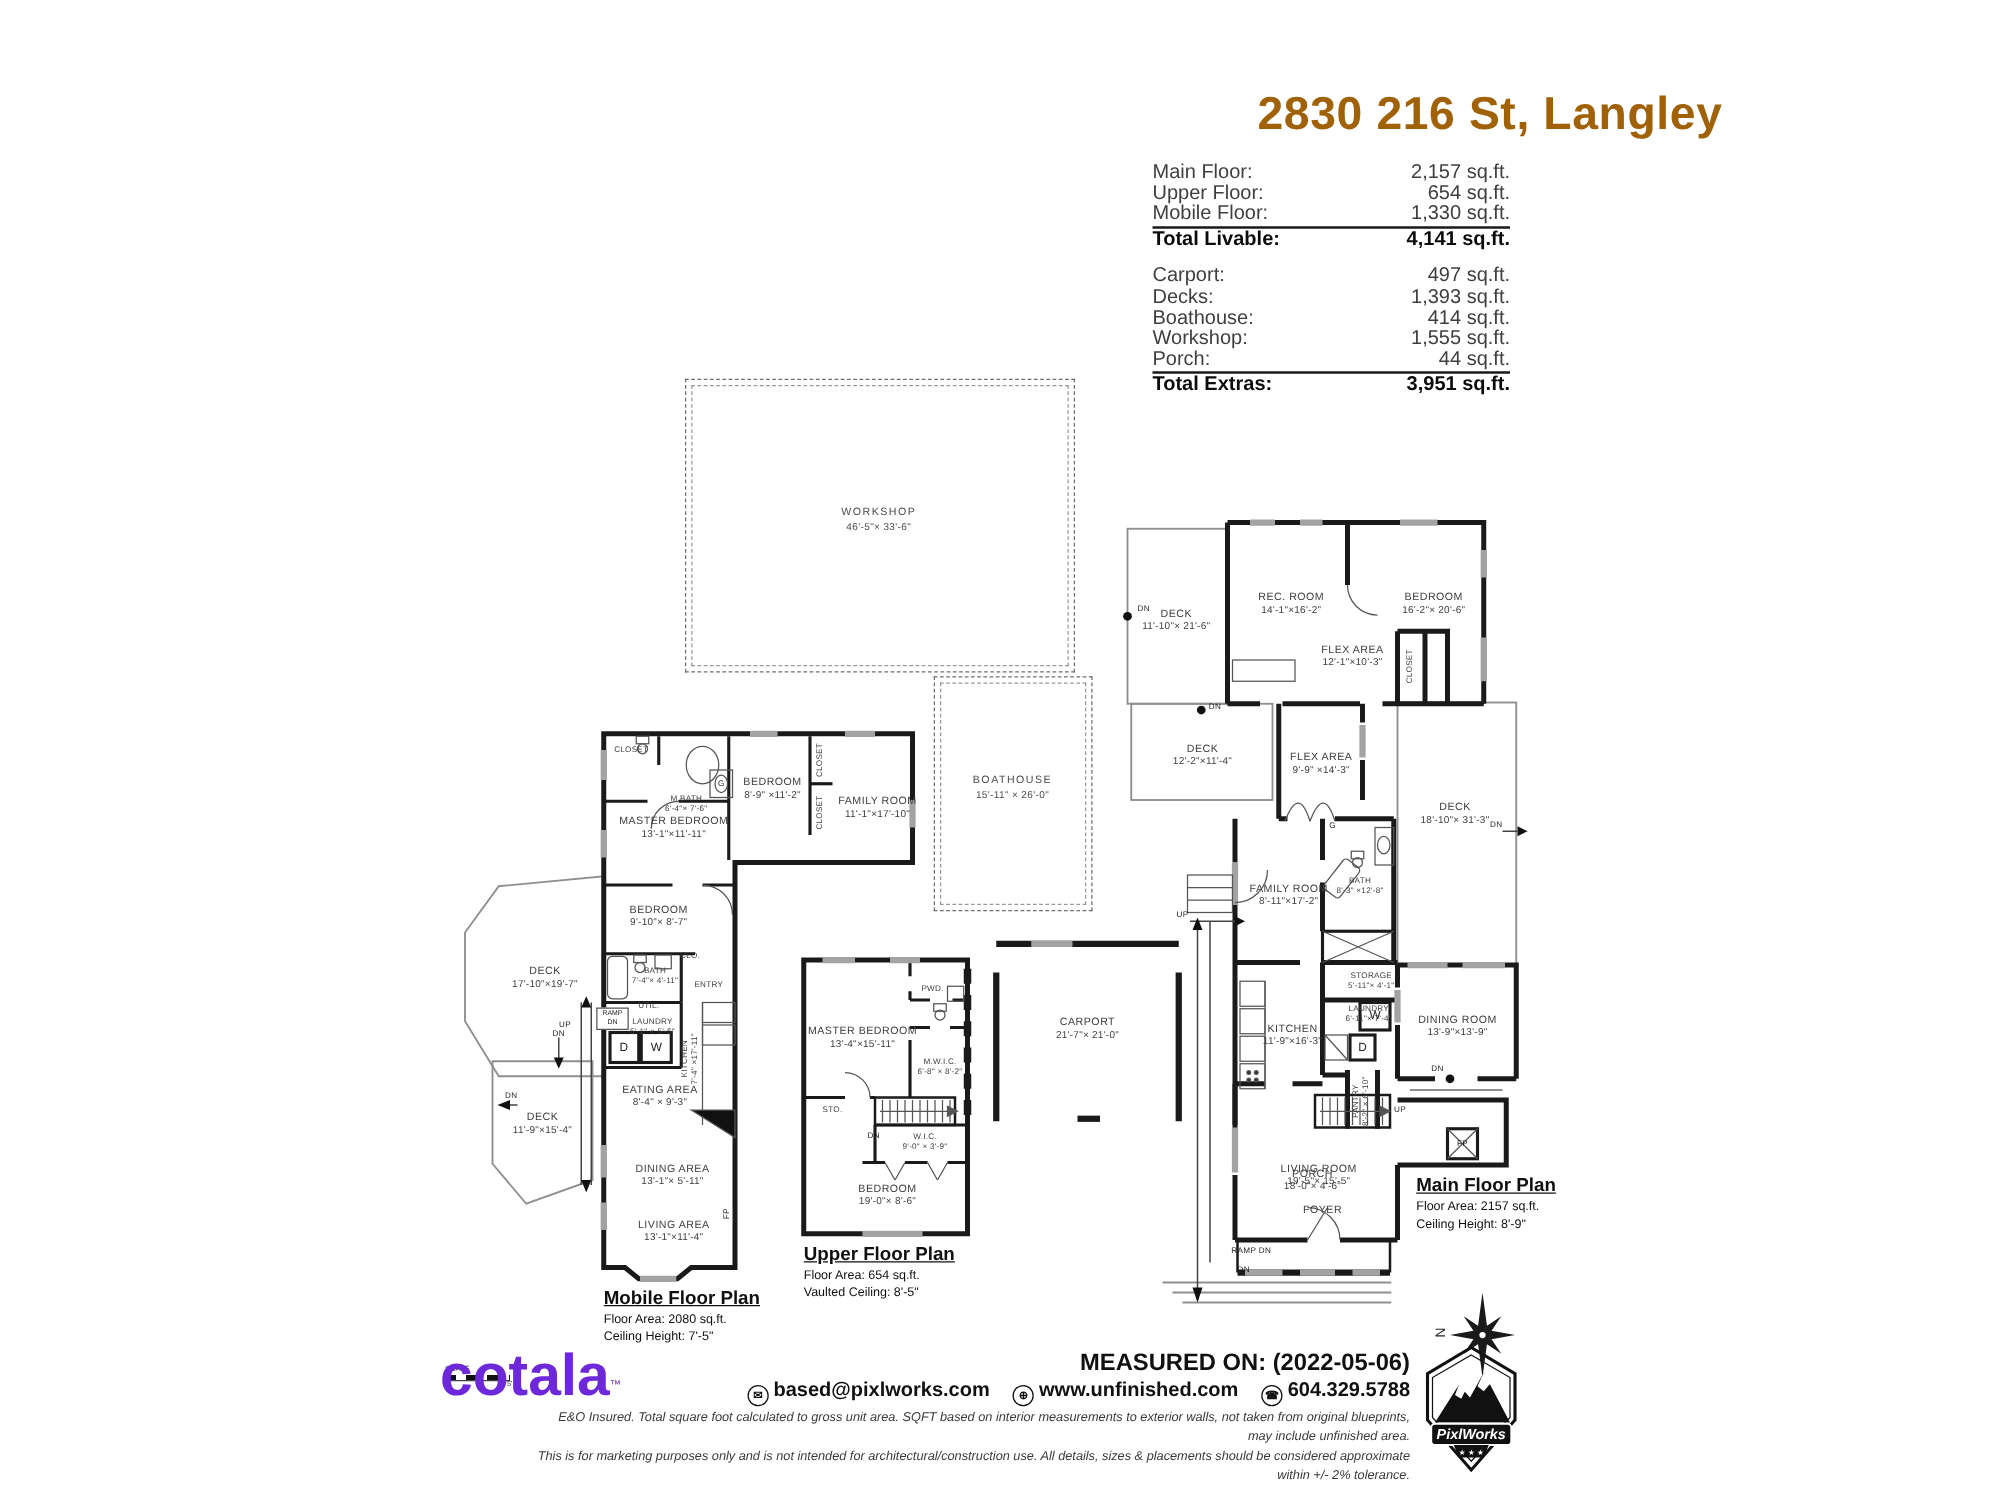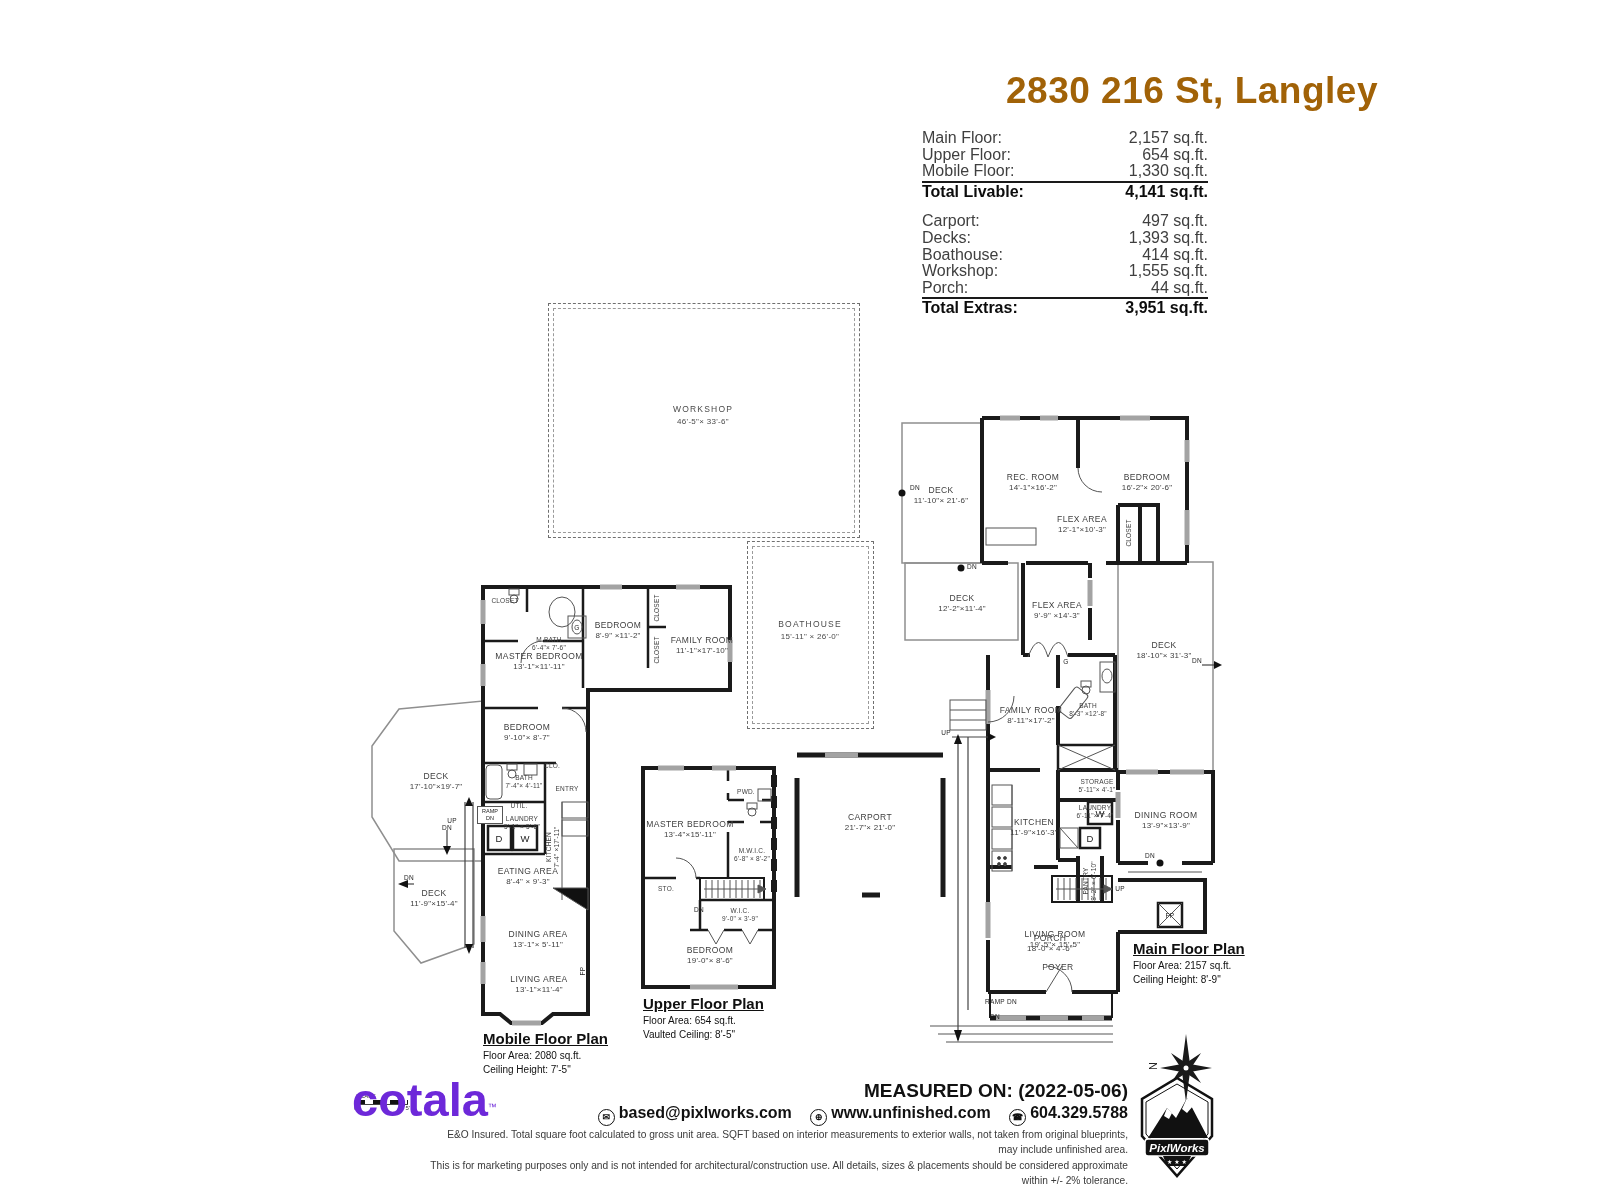--- a/index.html
+++ b/index.html
@@ -45,21 +45,21 @@
   
   .scalewrap{position:absolute;left:356px;top:1093px;font-size:6px;color:#333;z-index:3;}
   .scalebar{width:52px;height:4px;margin-top:1px;
             background:repeating-linear-gradient(90deg,#111 0 9px,#fff 9px 17px);
             border-bottom:1px solid #444;}
   .scaleticks{display:flex;justify-content:space-between;width:56px;margin-left:-2px;}
   .brand{position:absolute;left:352px;top:1072px;font-size:47px;font-weight:bold;
          letter-spacing:0px;color:#6d28d9;z-index:3;}
   .brand .tm{font-size:9px;font-weight:normal;vertical-align:6px;}
   .disclaimer{position:absolute;right:472px;top:1127px;width:700px;text-align:right;
-              font-size:10.2px;color:#3a3a3a;line-height:1.5;z-index:3;}
+              font-size:10.2px;font-style:italic;color:#3a3a3a;line-height:1.5;z-index:3;}
   .contactline{position:absolute;right:472px;top:1104px;font-size:16px;font-weight:bold;
                color:#111;z-index:3;white-space:nowrap;}
   .cicon{display:inline-block;border:1.4px solid #111;border-radius:50%;width:15px;height:15px;
          line-height:14px;text-align:center;font-size:9px;vertical-align:-2px;margin:0 4px 0 14px;}
   .cicon.first{margin-left:0;}
   .measured{position:absolute;right:472px;top:1080px;font-size:19px;font-weight:bold;color:#111;z-index:3;}
   .compassN{position:absolute;left:1149px;top:1060px;font-size:11px;color:#222;
             transform:rotate(-90deg);z-index:3;}
   .badge{position:absolute;left:1138px;top:1076px;z-index:3;}
   .compass{position:absolute;left:1150px;top:1032px;z-index:3;}

